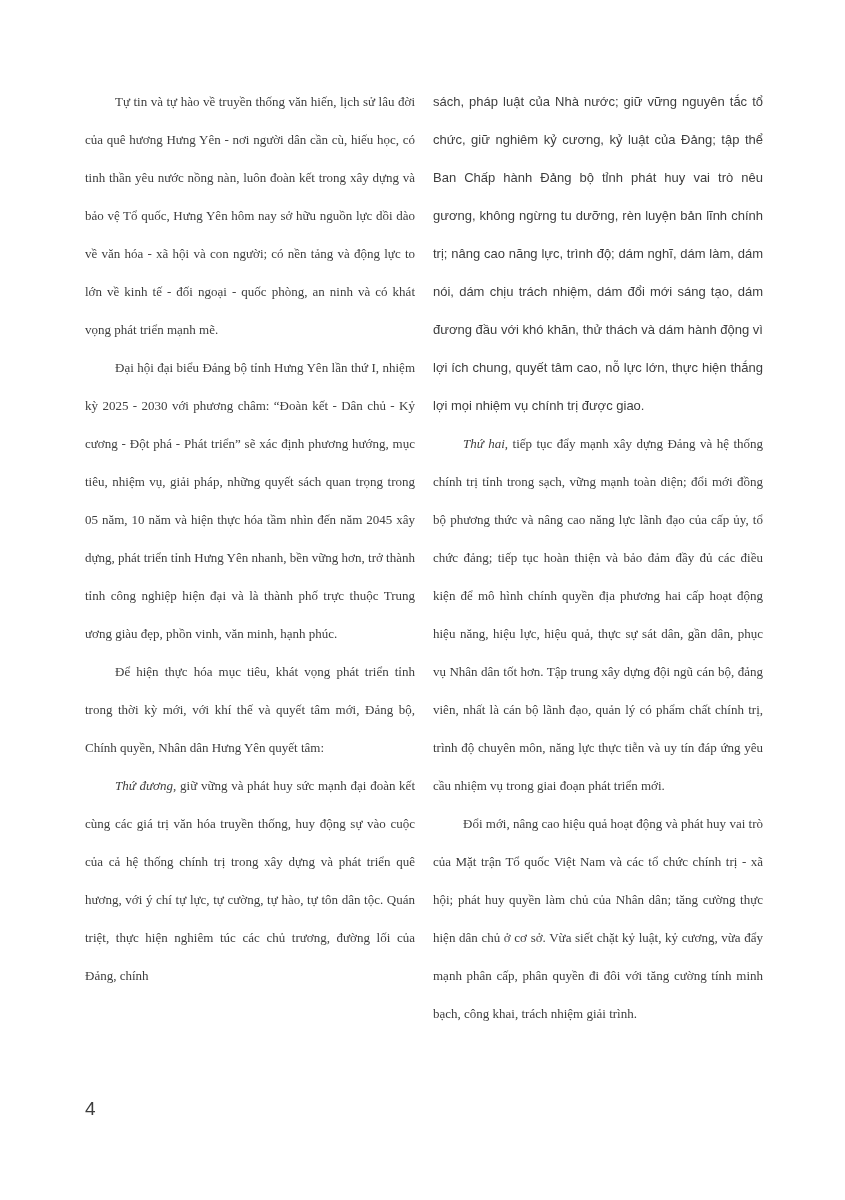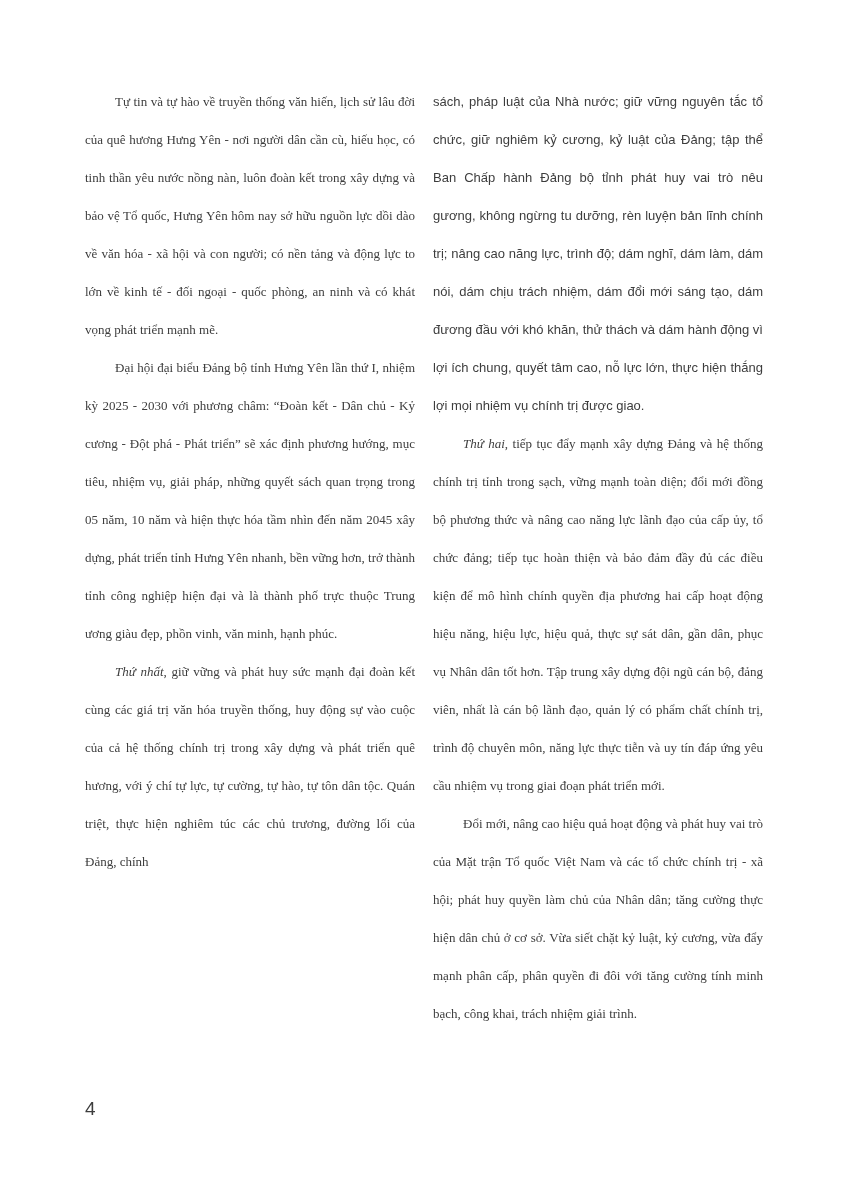--- a/index.html
+++ b/index.html
@@ -58,21 +58,22 @@
 </style>
 </head>
 <body>
 
 <div class="page" style="background: rgb(255, 255, 255); color: rgb(61, 61, 61);">
   <div class="content">
     <div class="column">
 
     <p class="body-par indent"><span>Tự tin và tự hào về truyền thống văn hiến, lịch sử lâu đời của quê hương Hưng Yên - nơi người dân cần cù, hiếu học, có tinh thần yêu nước nồng nàn, luôn đoàn kết trong xây dựng và bảo vệ Tổ quốc, Hưng Yên hôm nay sở hữu nguồn lực dồi dào về văn hóa - xã hội và con người; có nền tảng và động lực to lớn về kinh tế - đối ngoại - quốc phòng, an ninh và có khát vọng phát triển mạnh mẽ.</span></p>
         <p class="body-par indent"><span>Đại hội đại biểu Đảng bộ tỉnh Hưng Yên lần thứ I, nhiệm kỳ 2025 - 2030 với phương châm: “Đoàn kết - Dân chủ - Kỷ cương - Đột phá - Phát triển” sẽ xác định phương hướng, mục tiêu, nhiệm vụ, giải pháp, những quyết sách quan trọng trong 05 năm, 10 năm và hiện thực hóa tầm nhìn đến năm 2045 xây dựng, phát triển tỉnh Hưng Yên nhanh, bền vững hơn, trở thành tỉnh công nghiệp hiện đại và là thành phố trực thuộc Trung ương giàu đẹp, phồn vinh, văn minh, hạnh phúc.</span></p>
-        <p class="body-par indent"><span class="italic">Thứ nhất</span><span>, giữ vững và phát huy sức mạnh đại đoàn kết cùng các giá trị văn hóa truyền thống, huy động sự vào cuộc của cả hệ thống chính trị trong xây dựng và phát triển quê hương, với ý chí tự lực, tự cường, tự hào, tự tôn dân tộc. Quán triệt, thực hiện nghiêm túc các chủ trương, đường lối của Đảng, chính</span></p>
+        <p class="body-par indent"><span>Để hiện thực hóa mục tiêu, khát vọng phát triển tỉnh trong thời kỳ mới, với khí thế và quyết tâm mới, Đảng bộ, Chính quyền, Nhân dân Hưng Yên quyết tâm:</span></p>
+        <p class="body-par indent"><span class="italic">Thứ đương</span><span>, giữ vững và phát huy sức mạnh đại đoàn kết cùng các giá trị văn hóa truyền thống, huy động sự vào cuộc của cả hệ thống chính trị trong xây dựng và phát triển quê hương, với ý chí tự lực, tự cường, tự hào, tự tôn dân tộc. Quán triệt, thực hiện nghiêm túc các chủ trương, đường lối của Đảng, chính</span></p>
       </div>
     <div class="column">
 
     <p class="body-par"><span>sách, pháp luật của Nhà nước; giữ vững nguyên tắc tổ chức, giữ nghiêm kỷ cương, kỷ luật của Đảng; tập thể Ban Chấp hành Đảng bộ tỉnh phát huy vai trò nêu gương, không ngừng tu dưỡng, rèn luyện bản lĩnh chính trị; nâng cao năng lực, trình độ; dám nghĩ, dám làm, dám nói, dám chịu trách nhiệm, dám đổi mới sáng tạo, dám đương đầu với khó khăn, thử thách và dám hành động vì lợi ích chung, quyết tâm cao, nỗ lực lớn, thực hiện thắng lợi mọi nhiệm vụ chính trị được giao.</span></p>
         <p class="body-par indent"><span class="italic">Thứ hai</span><span>, tiếp tục đẩy mạnh xây dựng Đảng và hệ thống chính trị tỉnh trong sạch, vững mạnh toàn diện; đổi mới đồng bộ phương thức và nâng cao năng lực lãnh đạo của cấp ủy, tổ chức đảng; tiếp tục hoàn thiện và bảo đảm đầy đủ các điều kiện để mô hình chính quyền địa phương hai cấp hoạt động hiệu năng, hiệu lực, hiệu quả, thực sự sát dân, gần dân, phục vụ Nhân dân tốt hơn. Tập trung xây dựng đội ngũ cán bộ, đảng viên, nhất là cán bộ lãnh đạo, quản lý có phẩm chất chính trị, trình độ chuyên môn, năng lực thực tiễn và uy tín đáp ứng yêu cầu nhiệm vụ trong giai đoạn phát triển mới.</span></p>
         <p class="body-par indent"><span>Đổi mới, nâng cao hiệu quả hoạt động và phát huy vai trò của Mặt trận Tổ quốc Việt Nam và các tổ chức chính trị - xã hội; phát huy quyền làm chủ của Nhân dân; tăng cường thực hiện dân chủ ở cơ sở. Vừa siết chặt kỷ luật, kỷ cương, vừa đẩy mạnh phân cấp, phân quyền đi đôi với tăng cường tính minh bạch, công khai, trách nhiệm giải trình.</span></p>
       </div>
   </div>
   <div class="page-number">4</div>
 </div>

